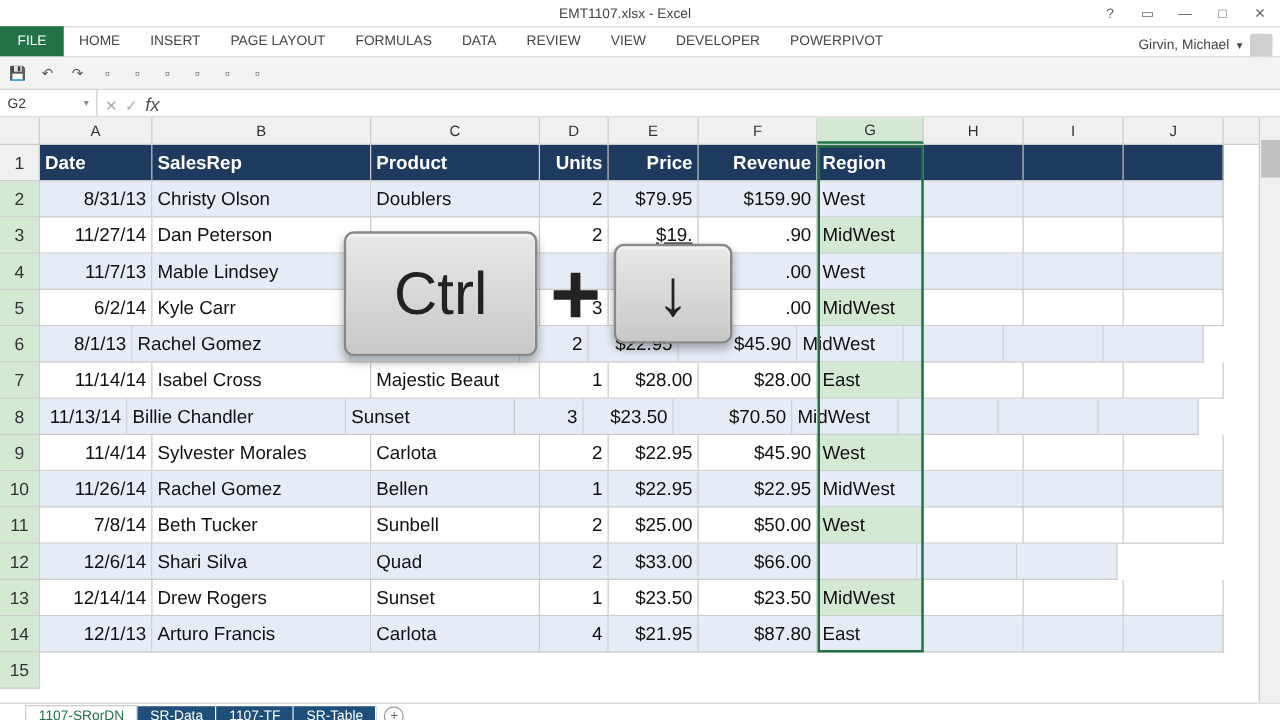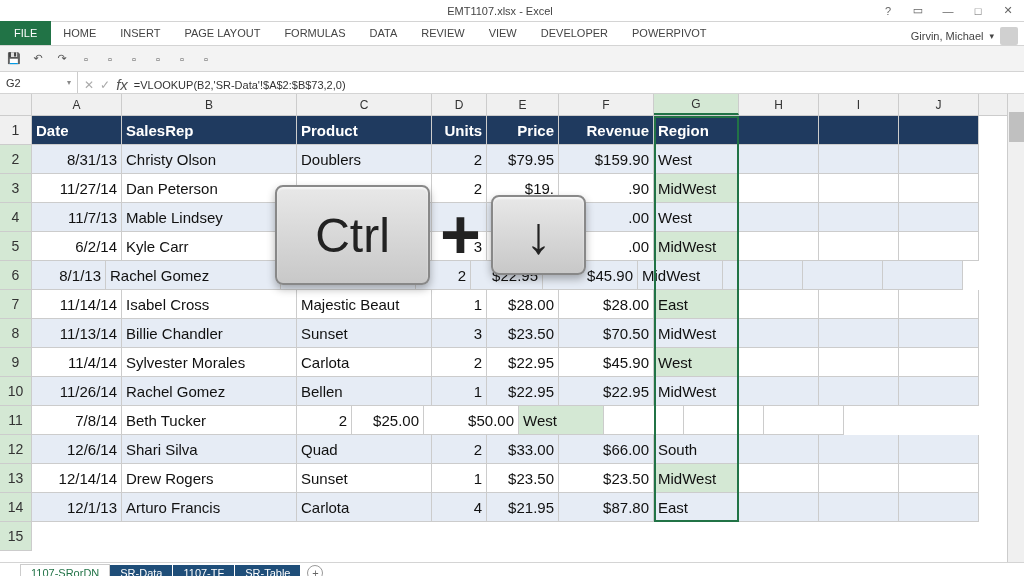--- a/index.html
+++ b/index.html
@@ -105,21 +105,20 @@
 
 <div class="formula-bar">
   <div class="name-box">
     <span>G2</span>
       <span style="font-size:8px;color:#888">▾</span>
   </div>
   <div class="fx-area">
     <span style="color:#aaa">✕</span>
     <span style="color:#aaa">✓</span>
     <span class="fx-label">fx</span>
-    <input class="formula-input" value="=VLOOKUP(B2,'SR-Data'!$A$2:$B$73,2,0)" style="">
   </div>
 </div>
 
 <div class="grid-area">
   <div style="display:flex;flex-direction:column">
     <div class="corner"></div>
     <div class="row-headers" id="row-headers">
         <div class="row-header">1</div>
         <div class="row-header sel">2</div>
         <div class="row-header sel">3</div>
@@ -229,21 +228,21 @@
           <div class="cell" style="width: 135px;">Majestic Beaut</div>
           <div class="cell r" style="width: 55px;">1</div>
           <div class="cell r" style="width: 72px;">$28.00</div>
           <div class="cell r" style="width: 95px;">$28.00</div>
           <div class="cell region" style="width: 85px;">East</div>
           <div class="cell" style="width: 80px;"></div>
           <div class="cell" style="width: 80px;"></div>
           <div class="cell" style="width: 80px;"></div>
         </div>
         <div class="row band">
-          <div class="cell r" style="width: 90px;">11/13/14</div>
+          <div class="cell r" style="width: 70px;">11/13/14</div>
           <div class="cell" style="width: 175px;">Billie  Chandler</div>
           <div class="cell" style="width: 135px;">Sunset</div>
           <div class="cell r" style="width: 55px;">3</div>
           <div class="cell r" style="width: 72px;">$23.50</div>
           <div class="cell r" style="width: 95px;">$70.50</div>
           <div class="cell region" style="width: 85px;">MidWest</div>
           <div class="cell" style="width: 80px;"></div>
           <div class="cell" style="width: 80px;"></div>
           <div class="cell" style="width: 80px;"></div>
         </div>
@@ -267,36 +266,36 @@
           <div class="cell r" style="width: 72px;">$22.95</div>
           <div class="cell r" style="width: 95px;">$22.95</div>
           <div class="cell region" style="width: 85px;">MidWest</div>
           <div class="cell" style="width: 80px;"></div>
           <div class="cell" style="width: 80px;"></div>
           <div class="cell" style="width: 80px;"></div>
         </div>
         <div class="row">
           <div class="cell r" style="width: 90px;">7/8/14</div>
           <div class="cell" style="width: 175px;">Beth  Tucker</div>
+          <div class="cell" style="width: 135px;">Sunbell</div>
           <div class="cell r" style="width: 55px;">2</div>
           <div class="cell r" style="width: 72px;">$25.00</div>
           <div class="cell r" style="width: 95px;">$50.00</div>
           <div class="cell region" style="width: 85px;">West</div>
           <div class="cell" style="width: 80px;"></div>
           <div class="cell" style="width: 80px;"></div>
           <div class="cell" style="width: 80px;"></div>
         </div>
         <div class="row band">
           <div class="cell r" style="width: 90px;">12/6/14</div>
           <div class="cell" style="width: 175px;">Shari  Silva</div>
           <div class="cell" style="width: 135px;">Quad</div>
           <div class="cell r" style="width: 55px;">2</div>
           <div class="cell r" style="width: 72px;">$33.00</div>
           <div class="cell r" style="width: 95px;">$66.00</div>
-          <div class="cell region" style="width: 85px;">South</div>
           <div class="cell" style="width: 80px;"></div>
           <div class="cell" style="width: 80px;"></div>
           <div class="cell" style="width: 80px;"></div>
         </div>
         <div class="row">
           <div class="cell r" style="width: 90px;">12/14/14</div>
           <div class="cell" style="width: 175px;">Drew  Rogers</div>
           <div class="cell" style="width: 135px;">Sunset</div>
           <div class="cell r" style="width: 55px;">1</div>
           <div class="cell r" style="width: 72px;">$23.50</div>

